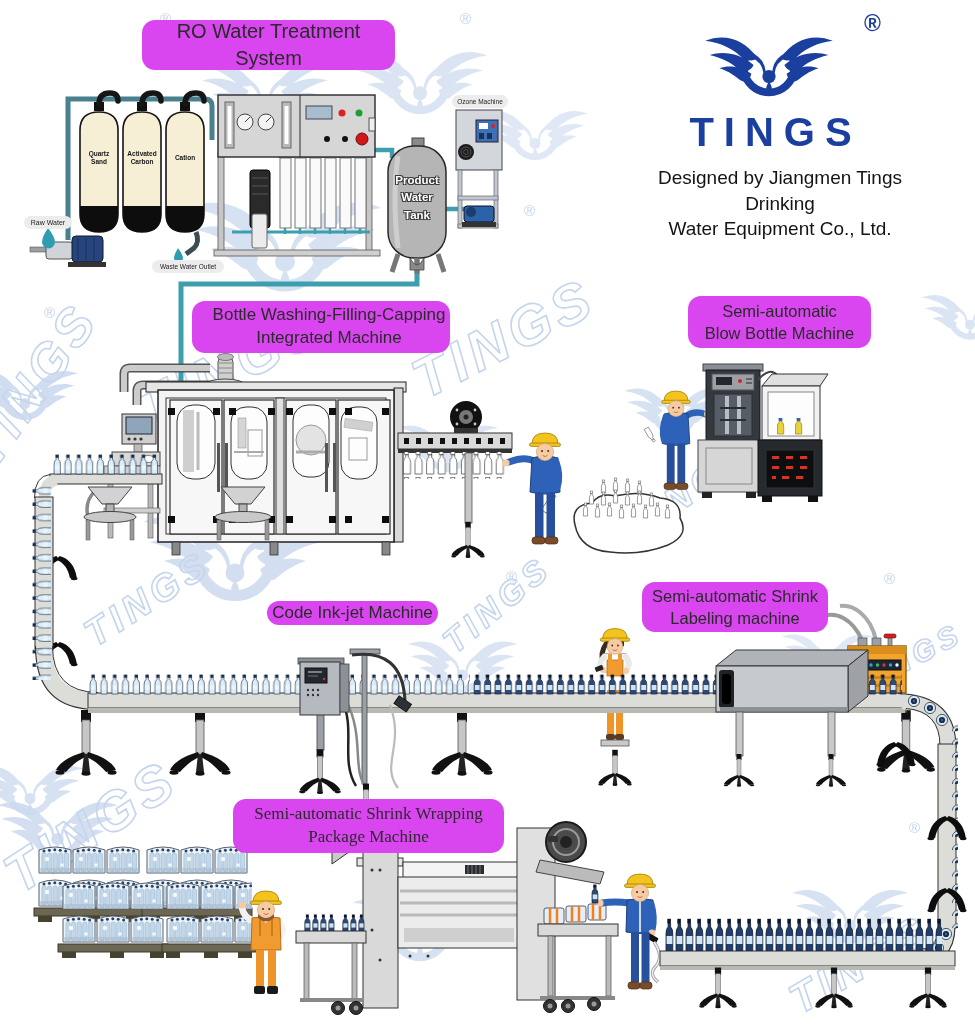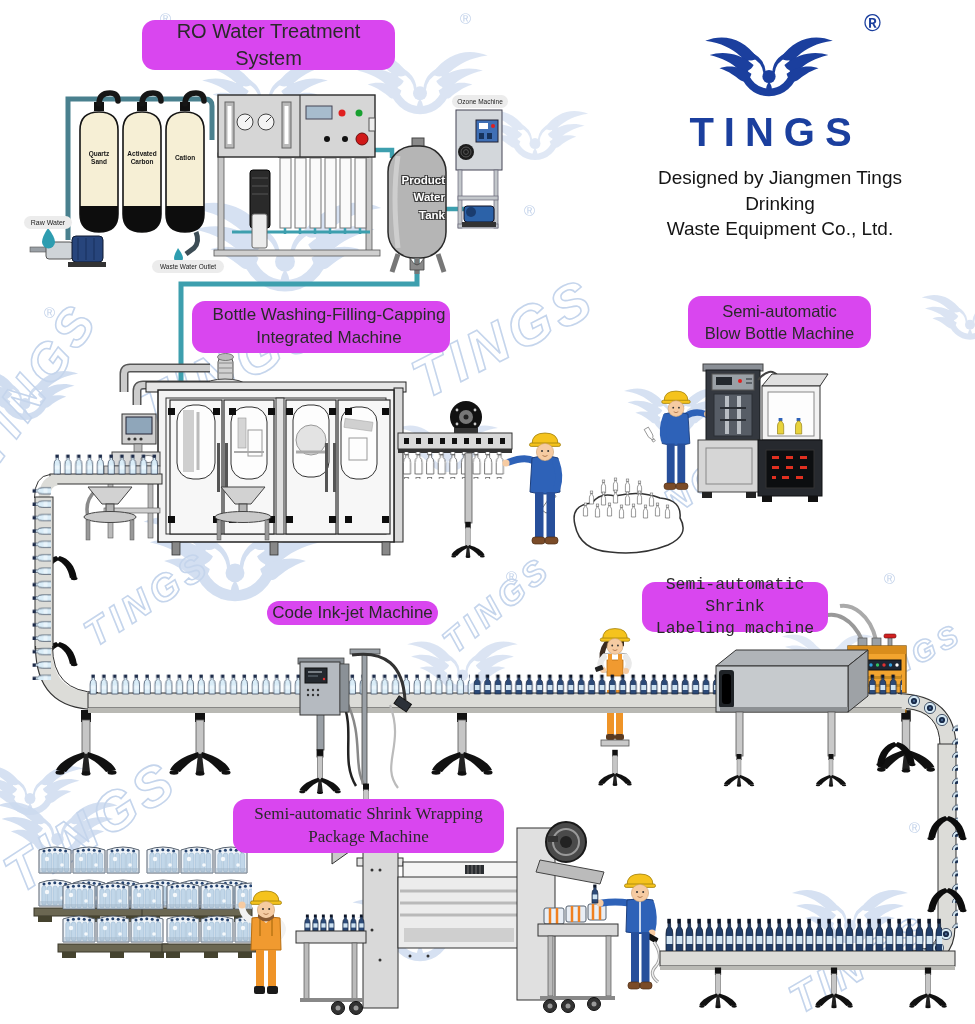--- a/index.html
+++ b/index.html
@@ -6,21 +6,21 @@
   #stage{position:relative;width:975px;height:1024px;background:#ffffff;overflow:hidden;
          font-family:"Liberation Sans",sans-serif;}
   #art{position:absolute;left:0;top:0;}
   .lbl{position:absolute;background:#d946ef;border-radius:13px;color:#2a2a2a;
        display:flex;align-items:center;justify-content:center;text-align:center;
        white-space:pre-line;line-height:1.35;}
   .bub{position:absolute;background:#ececec;border-radius:7px;color:#222;
        font-size:7px;line-height:13px;height:13px;text-align:center;white-space:nowrap;}
   .tk{position:absolute;font-size:6.5px;font-weight:bold;color:#151515;text-align:center;
       white-space:pre-line;line-height:1.3;}
-  .pt{position:absolute;font-size:11.5px;font-weight:bold;color:#fff;text-align:right;
+  .pt{position:absolute;font-size:11.5px;font-weight:bold;color:#fff;text-align:center;
       white-space:pre-line;line-height:1.5;
       text-shadow:1px 1px 0 #3a3a3a,-1px 1px 0 #3a3a3a,1px -1px 0 #3a3a3a,-1px -1px 0 #3a3a3a;}
   .brandword{position:absolute;left:658px;top:110px;width:235px;text-align:center;
       font-size:40px;font-weight:800;letter-spacing:10px;color:#1b3f9e;}
   .brandreg{position:absolute;left:864px;top:10px;font-size:23px;font-weight:bold;color:#1b3f9e;}
   .tagline{position:absolute;left:625px;top:165px;width:310px;text-align:center;
       font-size:19px;color:#141414;white-space:pre-line;line-height:1.35;}
 </style>
 </head>
 <body>
@@ -837,35 +837,35 @@
   <use href="#tri" transform="translate(928,970) scale(0.62)"></use>
 </g>
 </svg>
 
 <div class="lbl" style="left:142px;top:20px;width:253px;height:50px;font-size:20px;">RO Water Treatment System</div>
 <div class="lbl" style="left:192px;top:301px;width:242px;height:52px;font-size:17px;padding-left:16px;">Bottle Washing-Filling-Capping
 Integrated Machine</div>
 <div class="lbl" style="left:688px;top:296px;width:183px;height:52px;font-size:16.5px;">Semi-automatic
 Blow Bottle Machine</div>
 <div class="lbl" style="left:267px;top:601px;width:171px;height:24px;font-size:17px;">Code Ink-jet Machine</div>
-<div class="lbl" style="left:642px;top:582px;width:186px;height:50px;font-size:16.5px;font-family:Liberation Mono, monospace;">Semi-automatic Shrink
+<div class="lbl" style="left:642px;top:582px;width:186px;height:50px;font-size:16.5px;">Semi-automatic Shrink
 Labeling machine</div>
 <div class="lbl" style="left:233px;top:799px;width:271px;height:54px;font-size:17px;font-family:Liberation Serif, serif;">Semi-automatic Shrink Wrapping
 Package Machine</div>
 
 <div class="bub" style="left:24px;top:216px;width:48px;">Raw Water</div>
 <div class="bub" style="left:152px;top:260px;width:72px;font-size:6.5px;">Waste Water Outlet</div>
 <div class="bub" style="left:452px;top:95px;width:56px;font-size:6.5px;">Ozone Machine</div>
 
 <div class="tk" style="left:79px;top:150px;width:40px;">Quartz
 Sand</div>
 <div class="tk" style="left:122px;top:150px;width:40px;">Activated
 Carbon</div>
 <div class="tk" style="left:165px;top:154px;width:40px;">Cation</div>
 <div class="pt" style="left:389px;top:172px;width:56px;">Product
 Water
 Tank</div>
 
 <div class="brandword">TINGS</div>
 <div class="brandreg">®</div>
 <div class="tagline">Designed by Jiangmen Tings Drinking
-Waste Equipment Co., Ltd.</div>
+Water Equipment Co., Ltd.</div>
 </div>
 
 </body></html>

